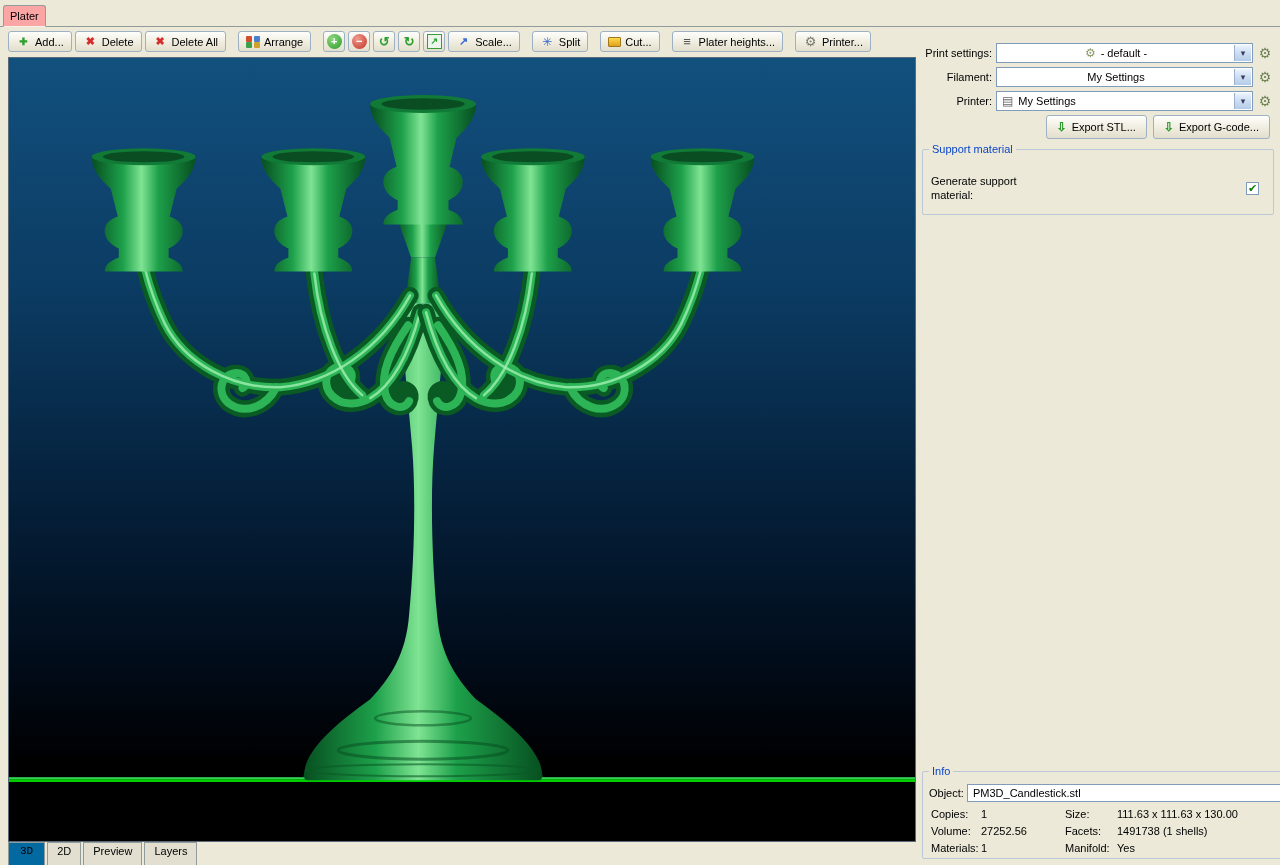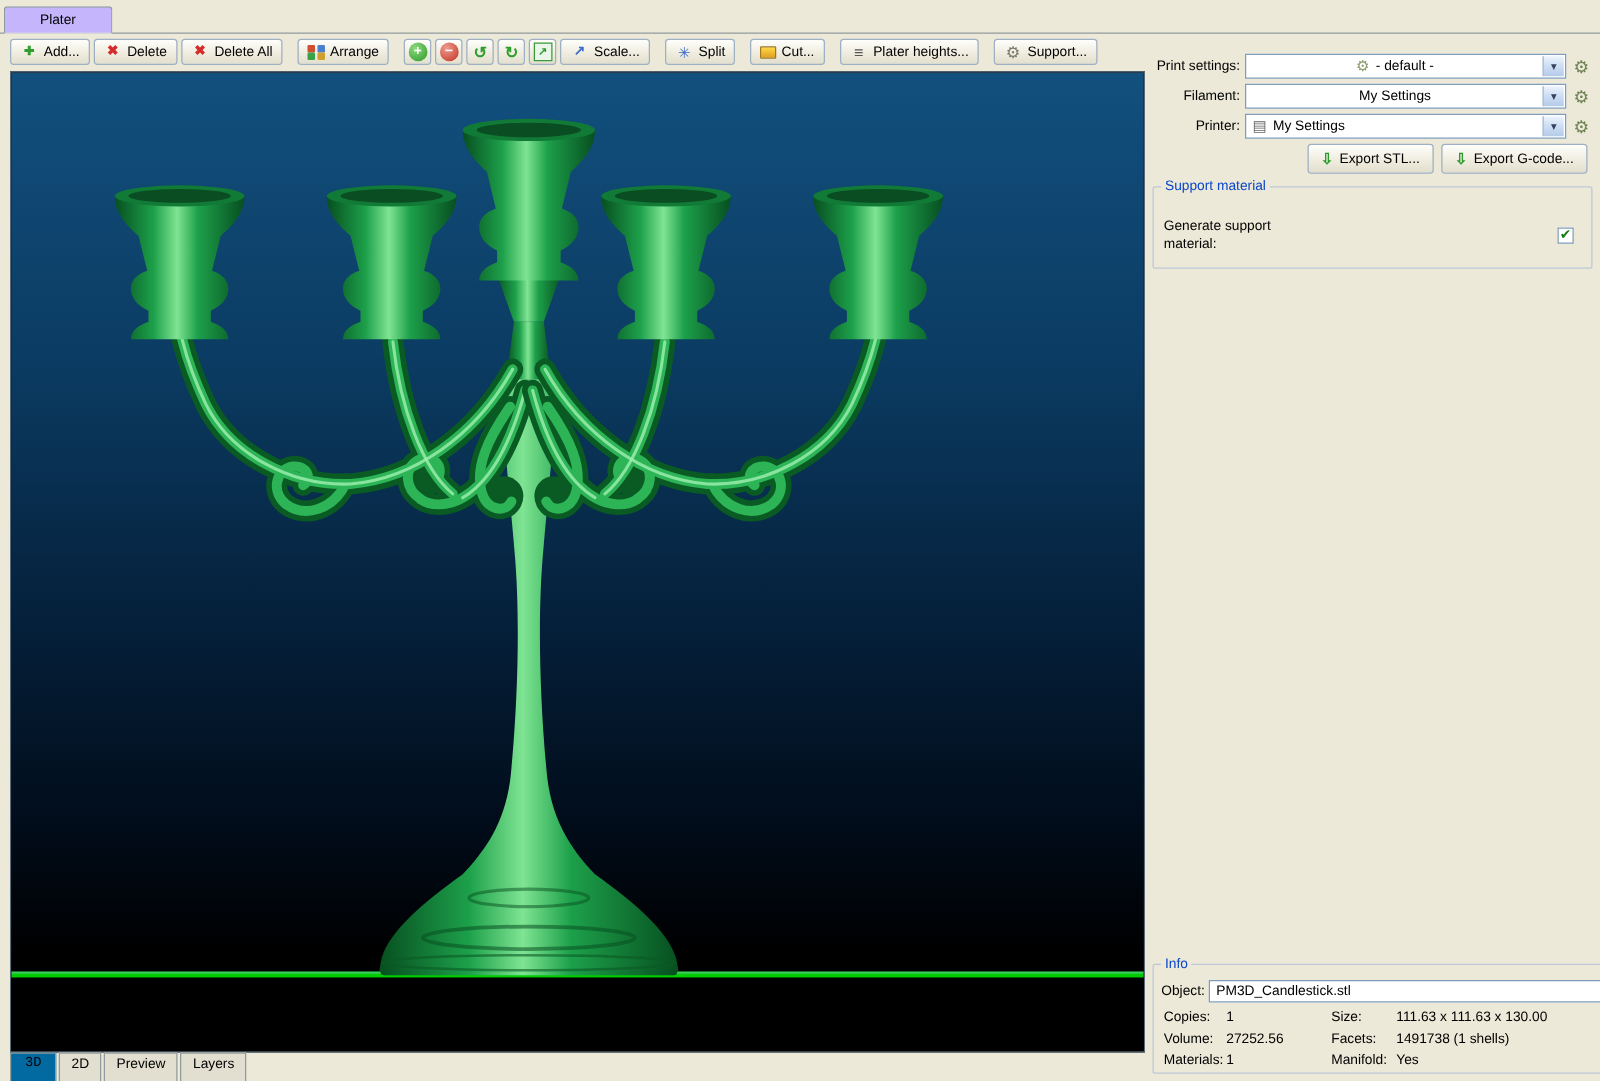--- a/index.html
+++ b/index.html
@@ -2,21 +2,21 @@
 <html><head>
 <meta charset="utf-8">
 <style>
   * { margin:0; padding:0; box-sizing:border-box; }
   html,body { width:1280px; height:865px; overflow:hidden; }
   body { font-family:"Liberation Sans",sans-serif; font-size:11px; color:#000; background:#ece9d8; }
   .app { position:relative; width:1280px; height:865px; background:#ece9d8; }
 
   
   .tabstrip { position:absolute; top:0; left:0; right:0; height:26px; }
-  .tab-plater { position:absolute; left:3px; bottom:-1px; padding:4px 28px 4px; background:#c4b5fd;
+  .tab-plater { position:absolute; left:3px; bottom:-1px; padding:4px 6px 4px; background:#fca5a5;
     border:1px solid #919b9c; border-bottom:1px solid #f4f2e8; border-radius:3px 3px 0 0; z-index:2; }
   .page { position:absolute; top:26px; left:0; right:0; bottom:0; border-top:1px solid #919b9c; background:#ece9d8; }
 
   
   .toolbar { position:absolute; top:4px; left:8px; display:flex; align-items:center; gap:3px; }
   .tbtn { display:inline-flex; align-items:center; gap:4px; height:21px; padding:0 7px;
     background:linear-gradient(#fefefb,#eeebdd 60%,#e2dfce); border:1px solid #9db0c4; border-radius:3px;
     font-size:11px; cursor:default; white-space:nowrap; }
   .tbtn.icon-only { width:22px; padding:0; justify-content:center; }
   .sep { width:6px; }
@@ -156,21 +156,21 @@
         <span>Cut...</span>
       </button>
       <span class="sep"></span>
       <button class="tbtn">
         <span class="glyph g-layers">≡</span>
         <span>Plater heights...</span>
       </button>
       <span class="sep"></span>
       <button class="tbtn">
         <span class="glyph g-gear">⚙</span>
-        <span>Support...</span>
+        <span>Printer...</span>
       </button>
     </div>
 
     <div class="viewport">
       <svg viewBox="0 0 908 785" preserveAspectRatio="none">
         <defs>
           <linearGradient id="bgG" x1="0" y1="0" x2="0" y2="1">
             <stop offset="0" stop-color="#12507e"></stop>
             <stop offset="0.3" stop-color="#0b3b62"></stop>
             <stop offset="0.55" stop-color="#05213c"></stop>

